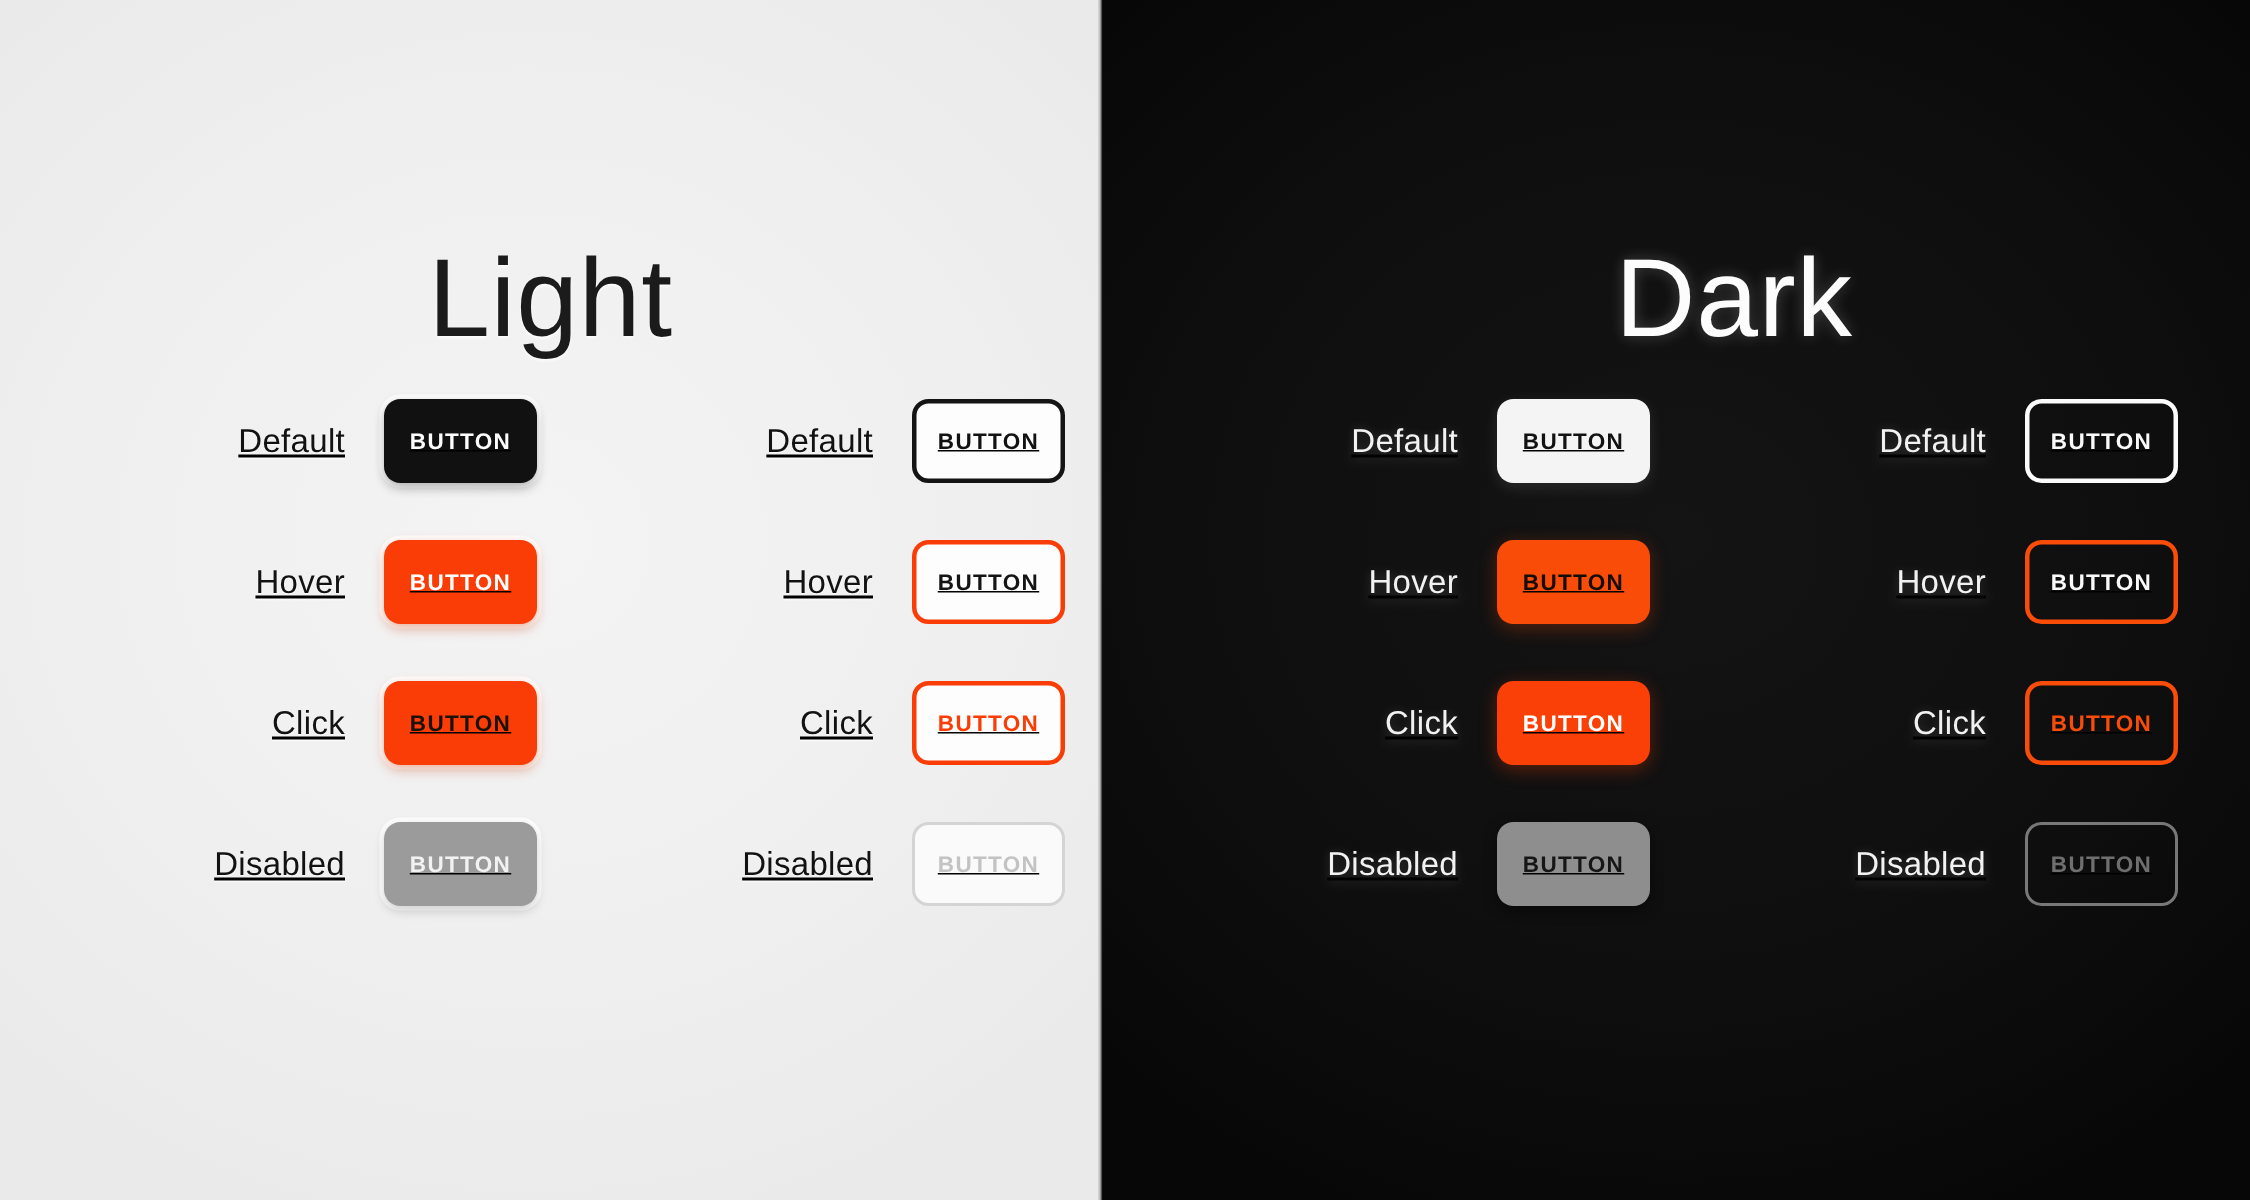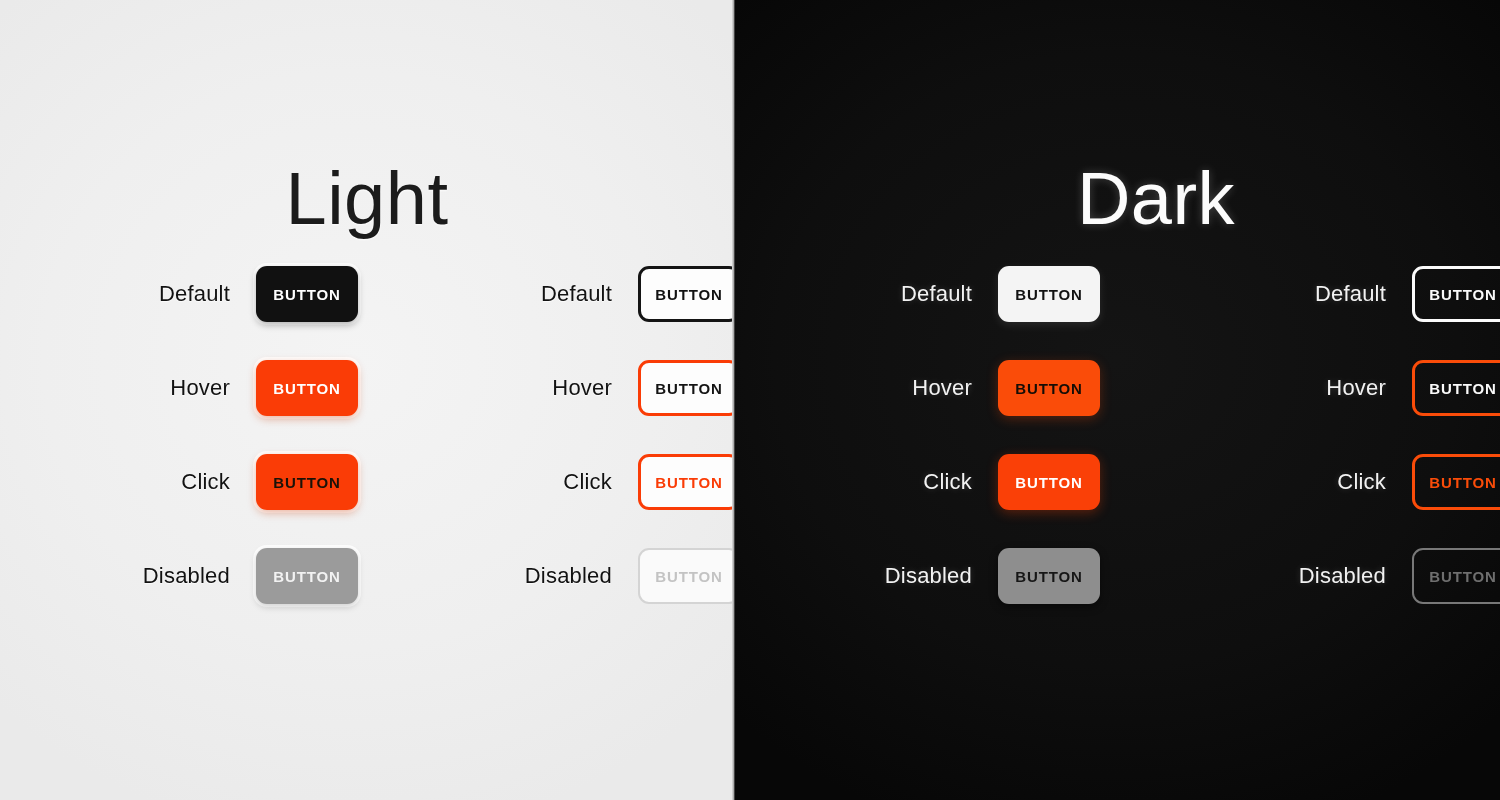--- a/index.html
+++ b/index.html
@@ -73,21 +73,22 @@
     padding-left: 39px;
   }
 
   
   .columns {
     position: absolute;
     top: 266px;
     left: 0;
     width: 100%;
     display: flex;
-    justify-content: space-between;
+    justify-content: flex-start;
+    text-decoration: underline;
   }
   .panel-light .columns { padding-left: 6px; }
   .panel-dark  .columns { padding-left: 14px; }
 
   .col {
     width: 352px;
     display: flex;
     flex-direction: column;
     gap: 38px;
   }

